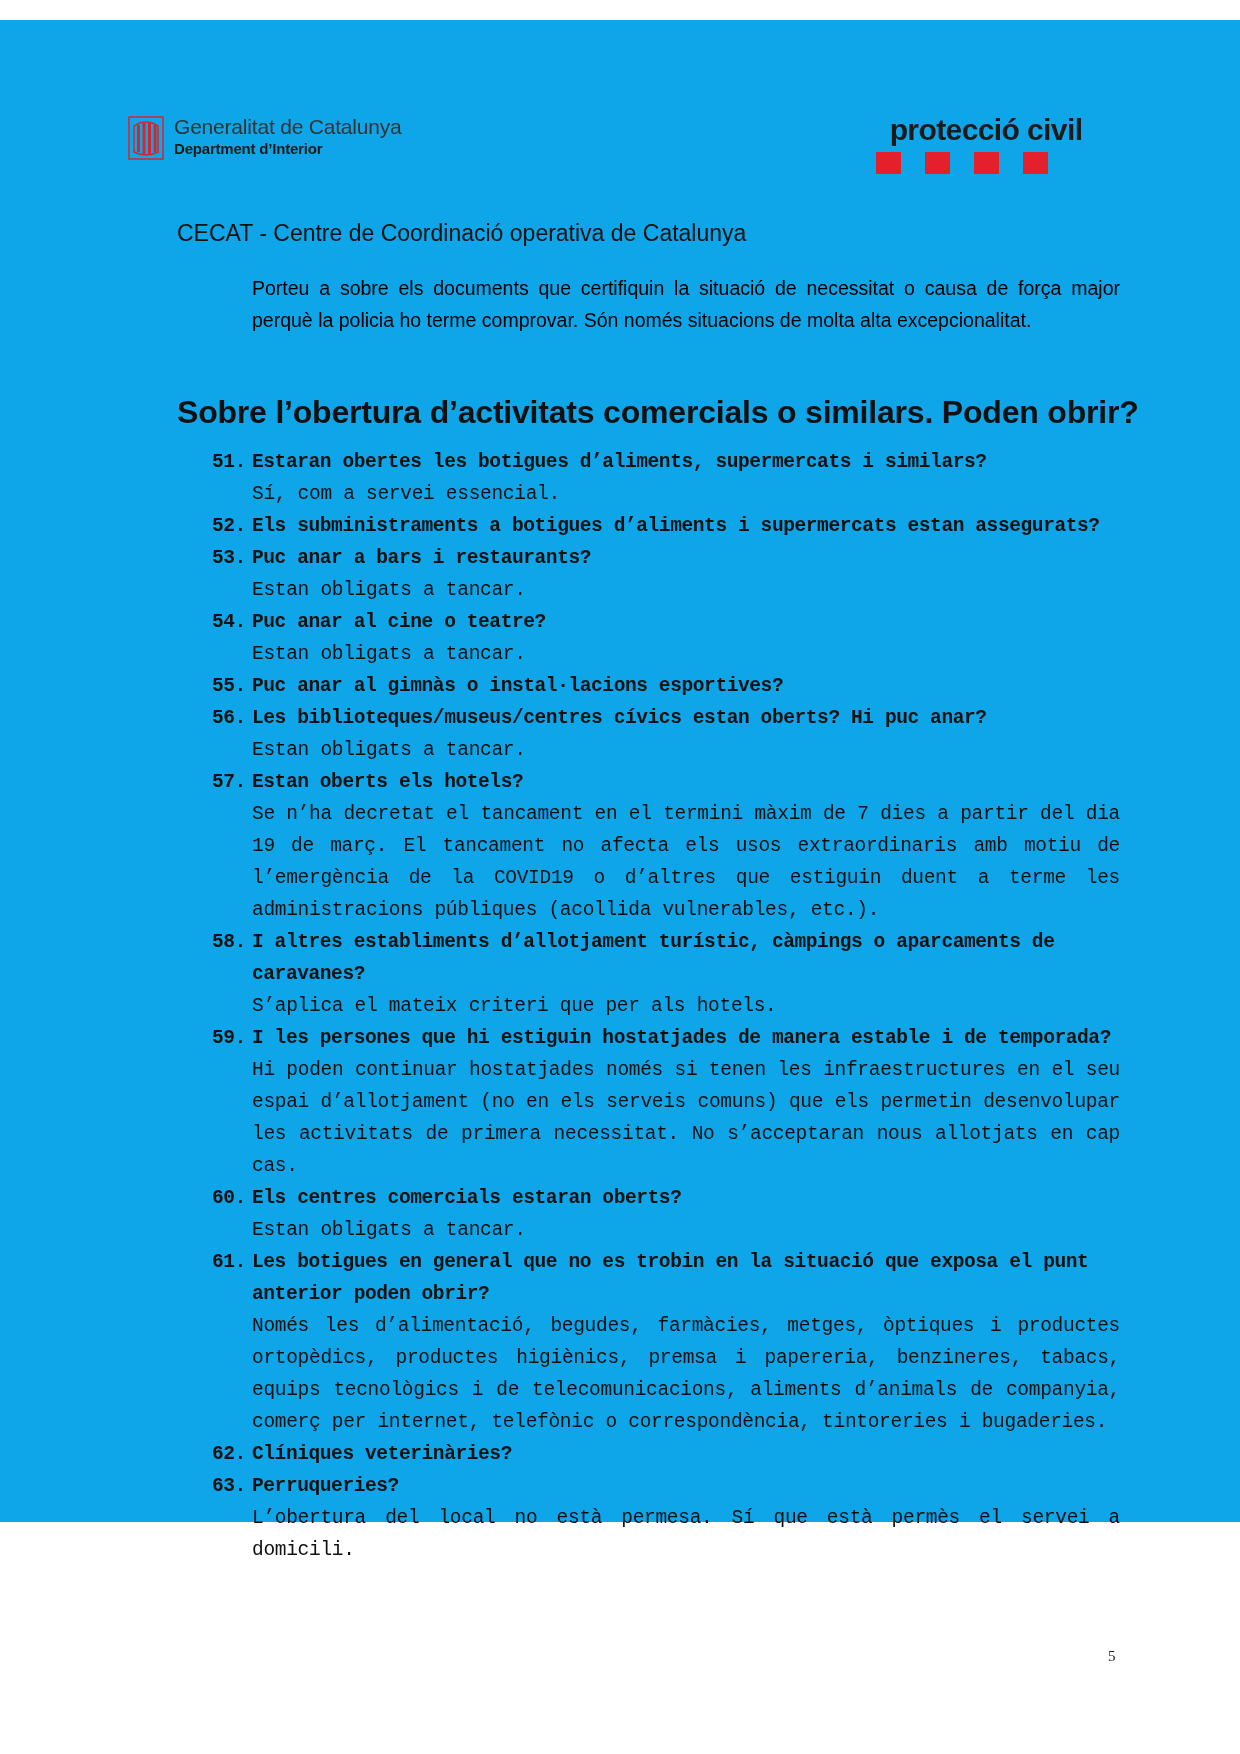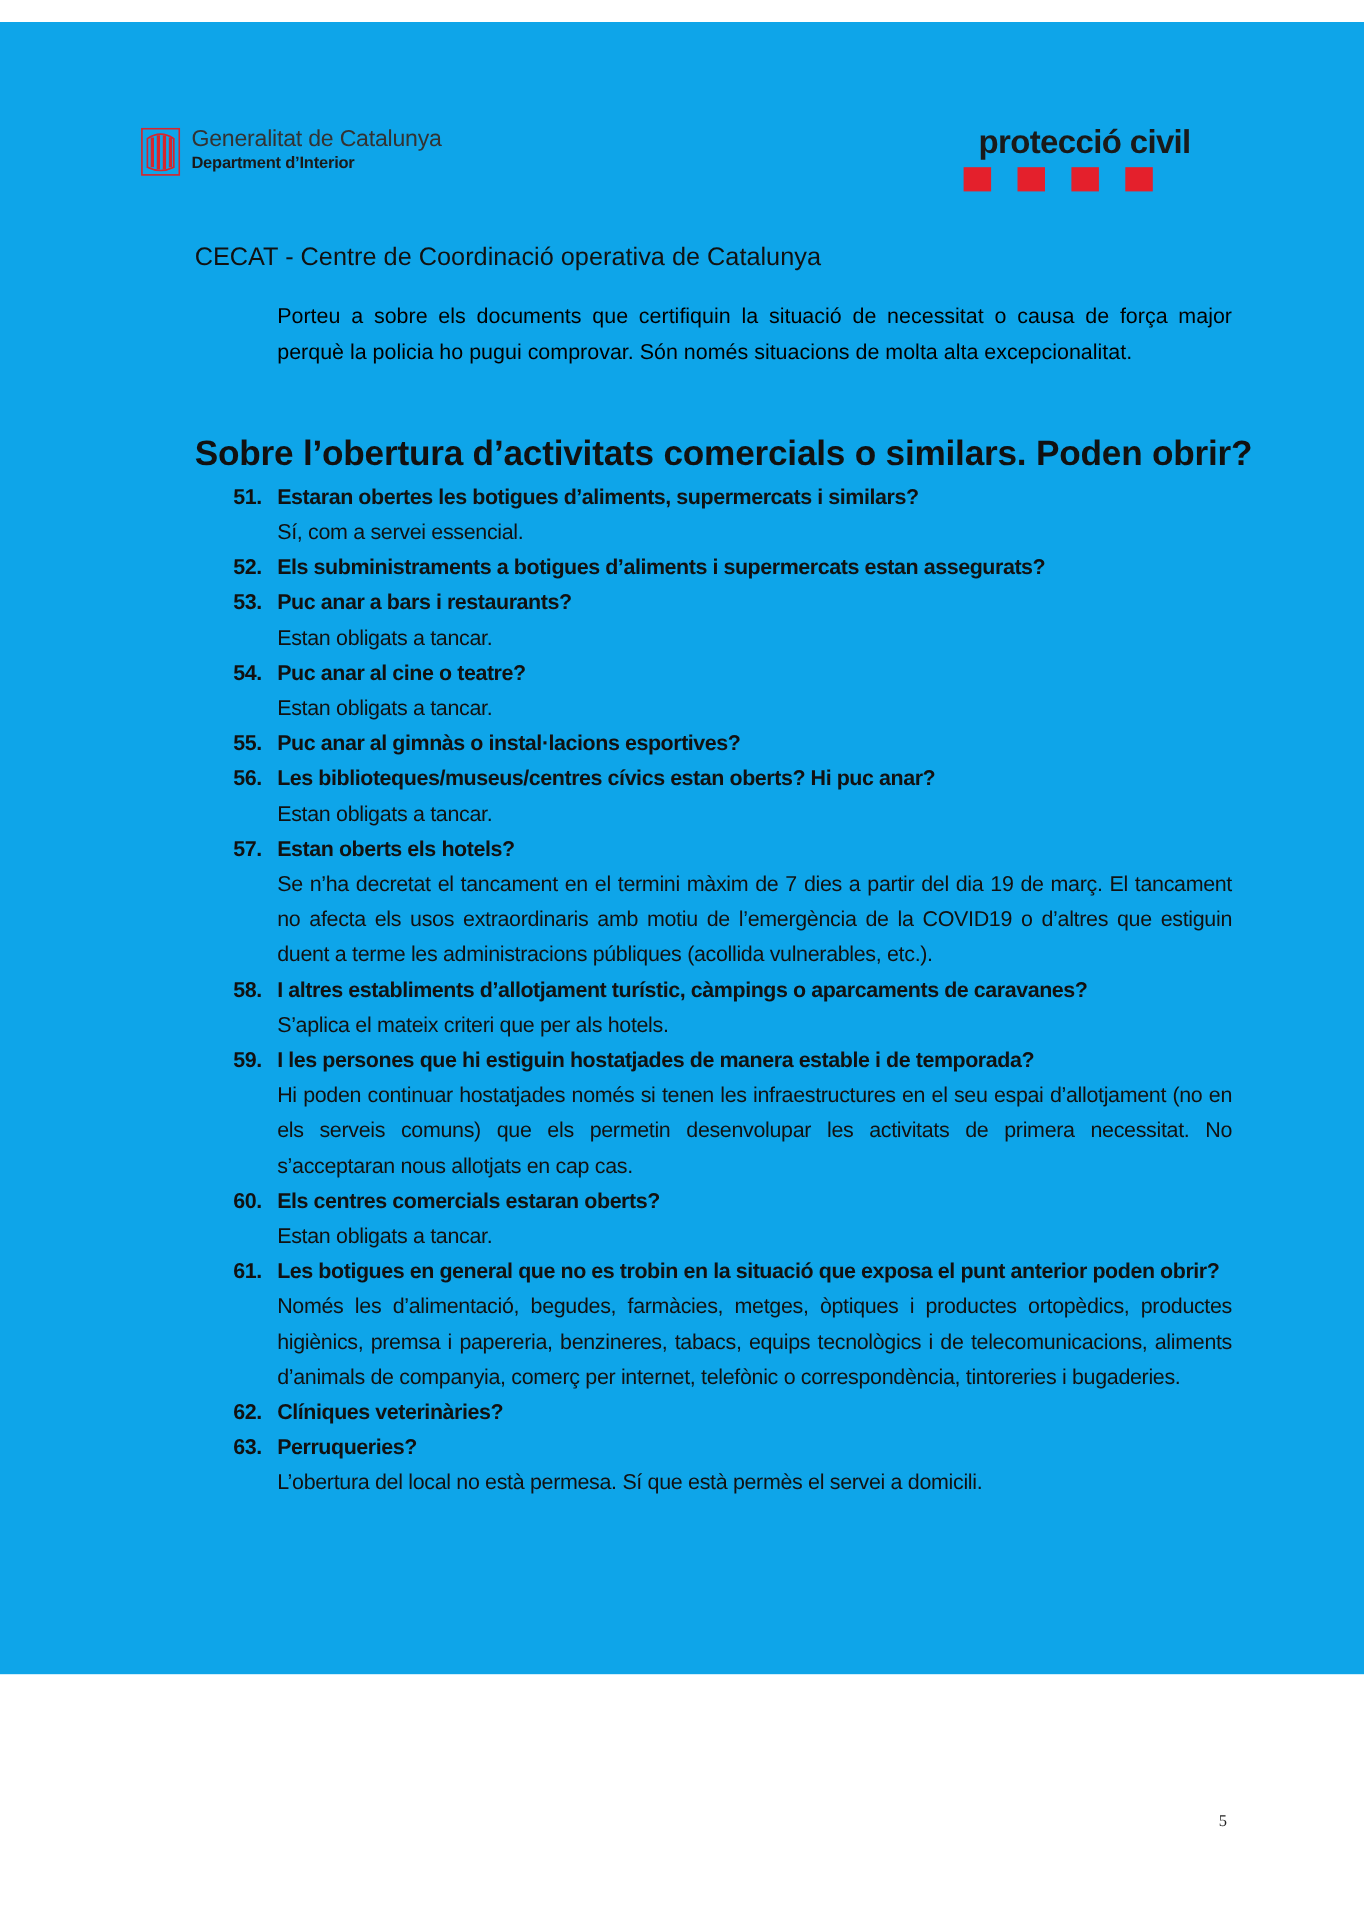--- a/index.html
+++ b/index.html
@@ -18,21 +18,21 @@
   .pc-title { font-family: "Liberation Sans", sans-serif; font-weight: bold; font-size: 30px; color: #1a1a1a; letter-spacing: -0.6px; line-height: 32px; text-align: center; }
   .pc-squares { display: flex; margin-top: 6px; }
   .pc-sq { width: 25px; height: 22px; background: #e4202c; margin-right: 24px; }
 
   
   .cecat { position: absolute; left: 177px; top: 200px; font-family: "Liberation Sans", sans-serif; font-weight: normal; font-size: 23px; color: #111; }
   .intro { position: absolute; left: 252px; top: 252px; width: 868px; text-align: justify; font-family: "Liberation Sans", sans-serif; font-size: 19.5px; line-height: 32px; }
 
   .section-title { position: absolute; left: 177px; top: 374px; font-family: "Liberation Sans", sans-serif; font-weight: bold; font-size: 32px; color: #111; letter-spacing: -0.2px; }
 
-  .qa-list { position: absolute; left: 212px; top: 416px; width: 908px; font-family: Liberation Sans, sans-serif; }
+  .qa-list { position: absolute; left: 212px; top: 426px; width: 908px; font-family: Liberation Mono, monospace; }
   .qa-item { position: relative; }
   .qa-q { display: flex; font-weight: bold; font-size: 19.5px; line-height: 32px; color: #111; letter-spacing: -0.4px; }
   .qa-num { width: 40px; flex: 0 0 40px; }
   .qa-qtext { flex: 1; }
   .qa-a { margin-left: 40px; font-size: 19.5px; line-height: 32px; color: #111; text-align: justify; letter-spacing: -0.3px; }
 
   .page-number { position: absolute; left: 1108px; top: 1628px; font-family: "Liberation Serif", serif; font-size: 15px; color: #222; }
 </style>
 </head>
 <body>
@@ -61,21 +61,21 @@
     <div class="pc-squares">
       <div class="pc-sq"></div>
       <div class="pc-sq"></div>
       <div class="pc-sq"></div>
       <div class="pc-sq"></div>
     </div>
   </div>
 
   <div class="cecat">CECAT - Centre de Coordinació operativa de Catalunya</div>
 
-  <div class="intro">Porteu a sobre els documents que certifiquin la situació de necessitat o causa de força major perquè la policia ho pugui comprovar. Són només situacions de molta alta excepcionalitat.</div>
+  <div class="intro">Porteu a sobre els documents que certifiquin la situació de necessitat o causa de força major perquè la policia ho terme comprovar. Són només situacions de molta alta excepcionalitat.</div>
 
   <div class="section-title">Sobre l’obertura d’activitats comercials o similars. Poden obrir?</div>
 
   <div class="qa-list" id="qa-list">
       <div class="qa-item">
         <div class="qa-q">
           <span class="qa-num">51.</span>
           <span class="qa-qtext">Estaran obertes les botigues d’aliments, supermercats i similars?</span>
         </div>
         <div class="qa-a">Sí, com a servei essencial.</div>

